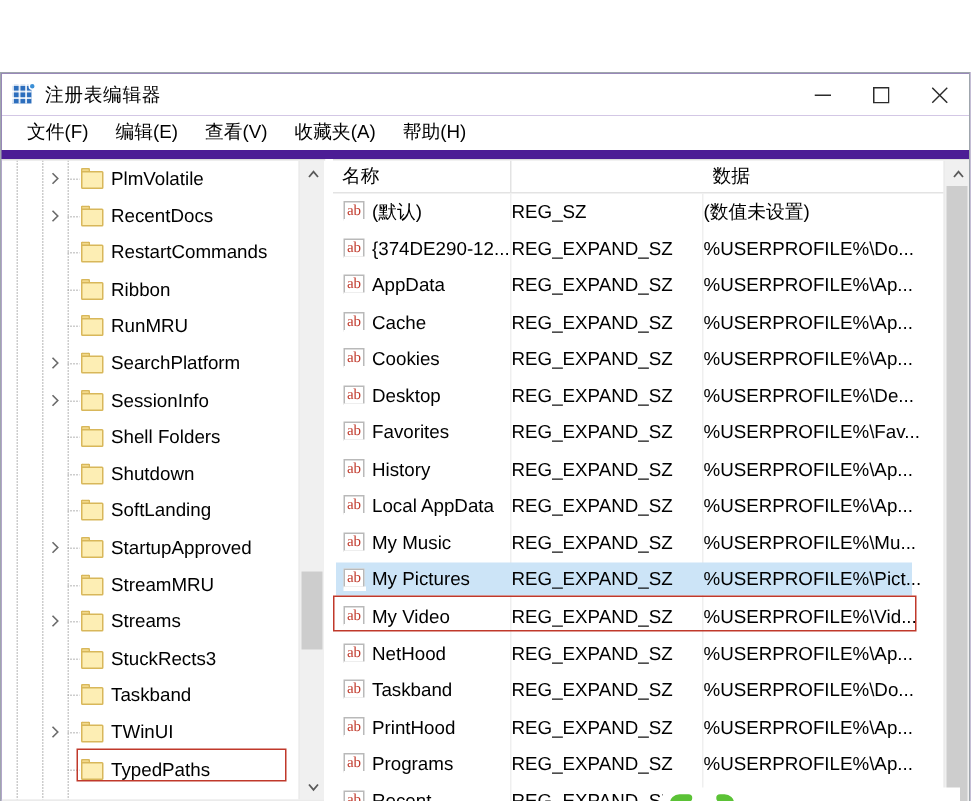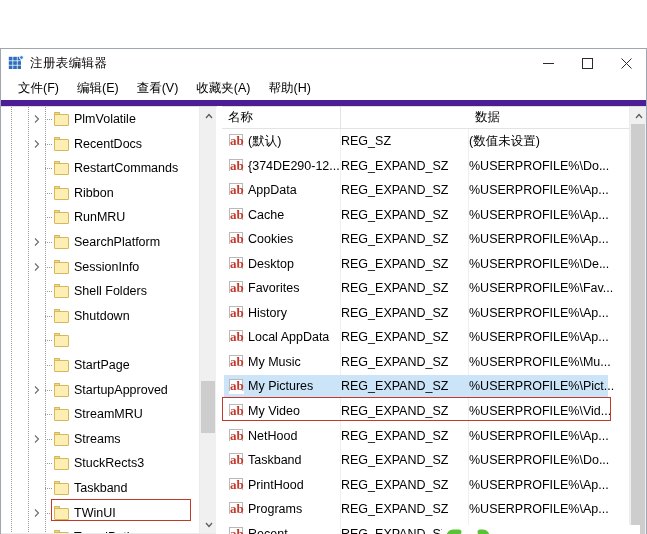--- a/index.html
+++ b/index.html
@@ -299,25 +299,25 @@
     width: 384px; height: 22px;
     background: #cce4f7;
   }
   .abicon {
     position: absolute;
     left: 7px; top: 5px;
     width: 14px; height: 13px;
     background: #ffffff;
     border: 1px solid #b9b9b9;
     box-sizing: border-box;
-    font-size: 13px;
+    font-size: 10px;
     line-height: 11px;
     text-align: center;
     color: #c0392b;
-    font-weight: bold;
+    font-weight: normal;
     font-family: "Liberation Serif", serif;
   }
   .abicon::after {
     content: "";
     position: absolute;
     left: -1px; bottom: -3px;
     width: 15px; height: 3px;
     background: #ffffff;
   }
   .c-name {
@@ -540,28 +540,21 @@
               <div class="body"></div>
             </div>
             <div class="tree-label">Shutdown</div>
           </div>
           <div class="tree-row">
             <div class="hline"></div>
             <div class="folder">
               <div class="tab"></div>
               <div class="body"></div>
             </div>
-          </div>
-          <div class="tree-row">
-            <div class="hline"></div>
-            <div class="folder">
-              <div class="tab"></div>
-              <div class="body"></div>
-            </div>
-            <div class="tree-label">StartPage</div>
+            <div class="tree-label">SoftLanding</div>
           </div>
           <div class="tree-row">
             <div class="hline"></div>
             <div class="chev">
               <svg width="10" height="10" viewBox="0 0 10 10">
                 <path d="M3 1.5 L6.5 5 L3 8.5" fill="none" stroke="#6b6b6b" stroke-width="1.1"></path>
               </svg>
             </div>
             <div class="folder">
               <div class="tab"></div>

